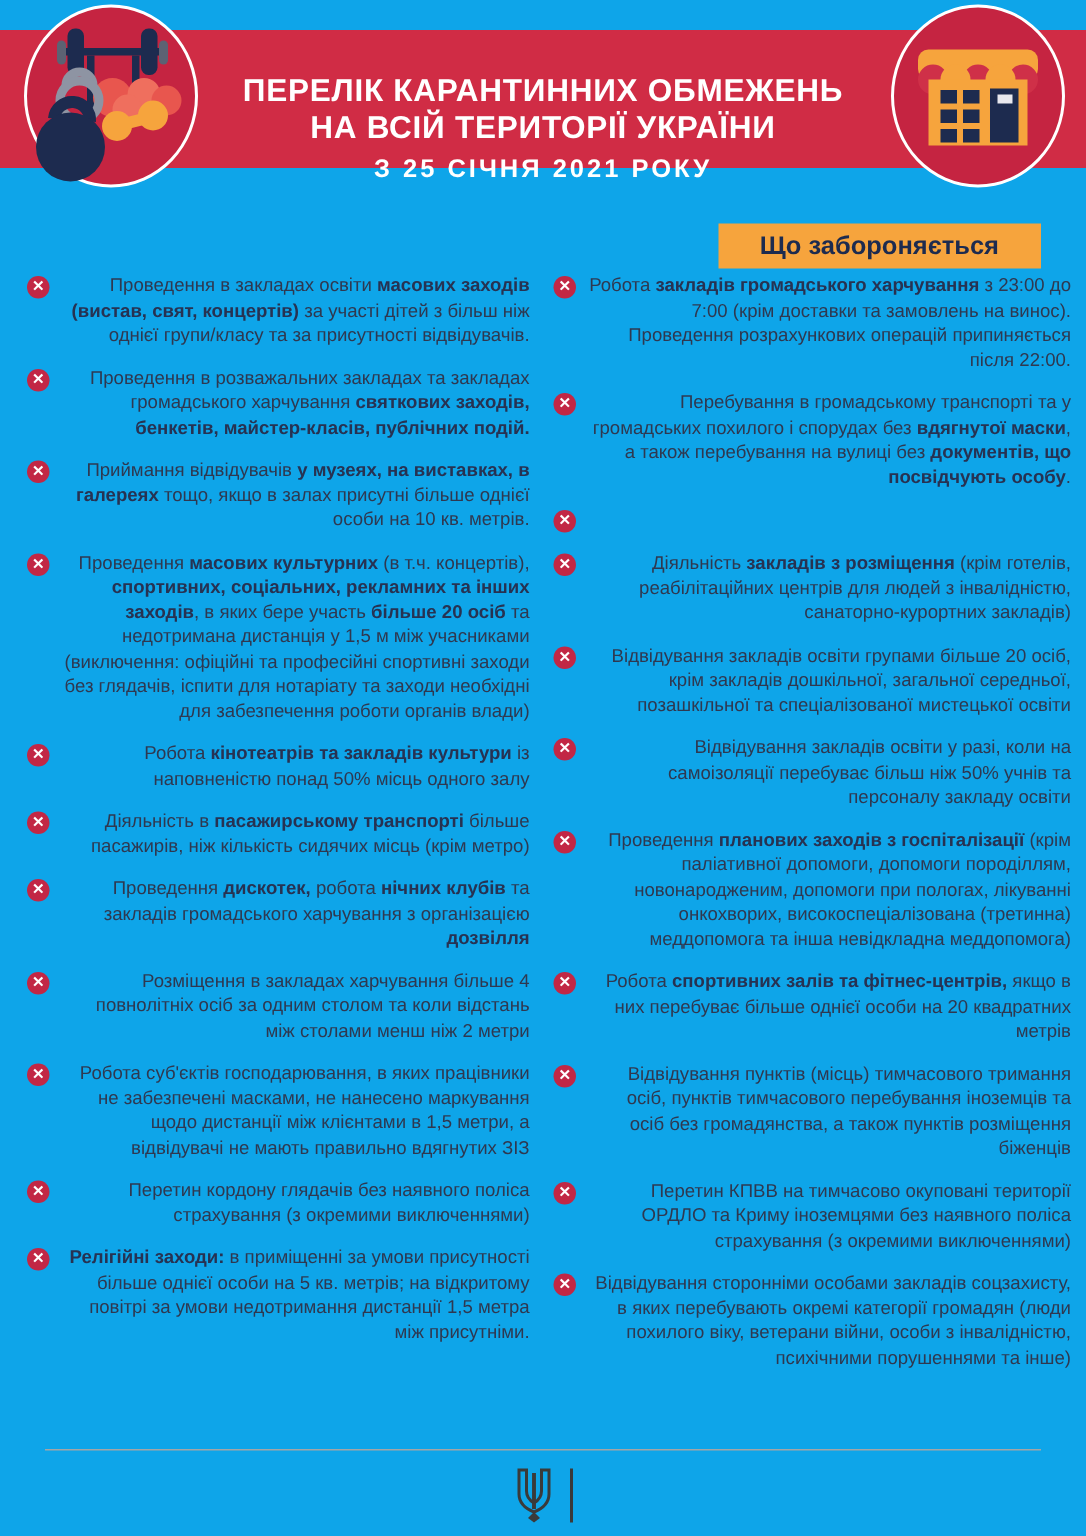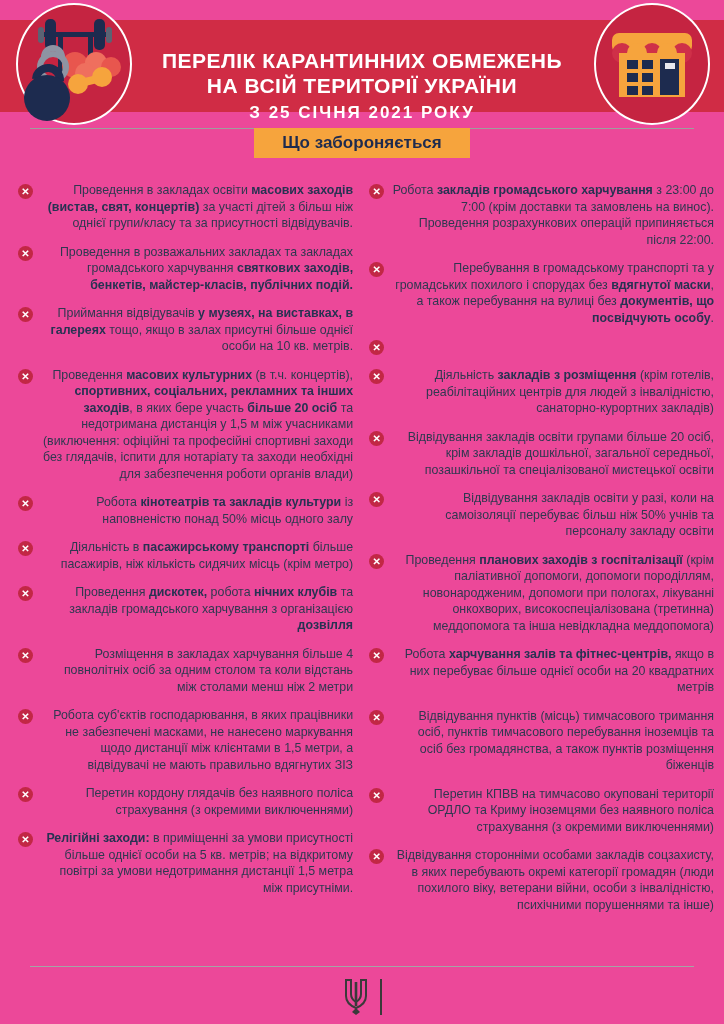--- a/index.html
+++ b/index.html
@@ -1,32 +1,32 @@
 <!DOCTYPE html>
 <html lang="uk"><head>
 <meta charset="utf-8">
 <style>
   html,body{margin:0;padding:0;}
   body{background:#e9e9e9;font-family:"Liberation Sans",sans-serif;}
-  .page{position:relative;width:724px;height:1024px;background:#ec4899;margin:0 auto;overflow:hidden;}
+  .page{position:relative;width:724px;height:1024px;background:#0ea5e9;margin:0 auto;overflow:hidden;}
 
   
   .banner{position:absolute;top:20px;left:0;right:0;height:92px;background:#d02c45;}
   .banner-text{position:absolute;top:28px;left:140px;right:140px;text-align:center;color:#ffffff;}
   .banner-title{font-weight:bold;font-size:21px;line-height:25px;letter-spacing:.5px;margin:0;}
   .banner-subtitle{font-size:17px;line-height:20px;letter-spacing:2px;margin-top:5px;font-weight:bold;}
 
   .h-circle{position:absolute;top:3px;width:116px;height:122px;border-radius:50%;
             background:#c52441;border:2px solid #ffffff;box-sizing:border-box;overflow:visible;}
   .h-circle.left{left:16px;}
   .h-circle.right{right:14px;}
   .h-circle svg{position:absolute;left:0;top:0;width:112px;height:118px;overflow:visible;}
 
   
-  .divider-row{position:absolute;top:128px;left:30px;right:30px;height:29px;display:flex;align-items:flex-start;}
+  .divider-row{position:absolute;top:149px;left:30px;right:30px;height:29px;display:flex;align-items:flex-end;flex-direction:column;}
   .divider-row .line{flex:1;height:1px;background:#9e9e9e;}
   .badge{background:#f6a43d;color:#1d2b4f;font-weight:bold;font-size:17px;
          padding:5px 28px;white-space:nowrap;}
 
   
   .columns{position:absolute;top:182px;left:18px;right:10px;display:flex;gap:16px;}
   .col{display:flex;flex-direction:column;gap:12px;}
   .col.left{width:340px;}
   .col.right{width:350px;}
   .item{display:flex;align-items:flex-start;}
@@ -184,21 +184,21 @@
         <div class="item">
           <span class="xicon">✕</span>
           <p class="itext"><span>Відвідування закладів освіти у разі, коли на самоізоляції перебуває більш ніж 50% учнів та персоналу закладу освіти</span></p>
         </div>
         <div class="item">
           <span class="xicon">✕</span>
           <p class="itext"><span>Проведення </span><b>планових заходів з госпіталізації</b><span> (крім паліативної допомоги, допомоги породіллям, новонародженим, допомоги при пологах, лікуванні онкохворих, високоспеціалізована (третинна) меддопомога та інша невідкладна меддопомога)</span></p>
         </div>
         <div class="item">
           <span class="xicon">✕</span>
-          <p class="itext"><span>Робота </span><b>харчування залів та фітнес-центрів,</b><span> якщо в них перебуває більше однієї особи на 20 квадратних метрів</span></p>
+          <p class="itext"><span>Робота </span><b>спортивних залів та фітнес-центрів,</b><span> якщо в них перебуває більше однієї особи на 20 квадратних метрів</span></p>
         </div>
         <div class="item">
           <span class="xicon">✕</span>
           <p class="itext"><span>Відвідування пунктів (місць) тимчасового тримання осіб, пунктів тимчасового перебування іноземців та осіб без громадянства, а також пунктів розміщення біженців</span></p>
         </div>
         <div class="item">
           <span class="xicon">✕</span>
           <p class="itext"><span>Перетин КПВВ на тимчасово окуповані території ОРДЛО та Криму іноземцями без наявного поліса страхування (з окремими виключеннями)</span></p>
         </div>
         <div class="item">

